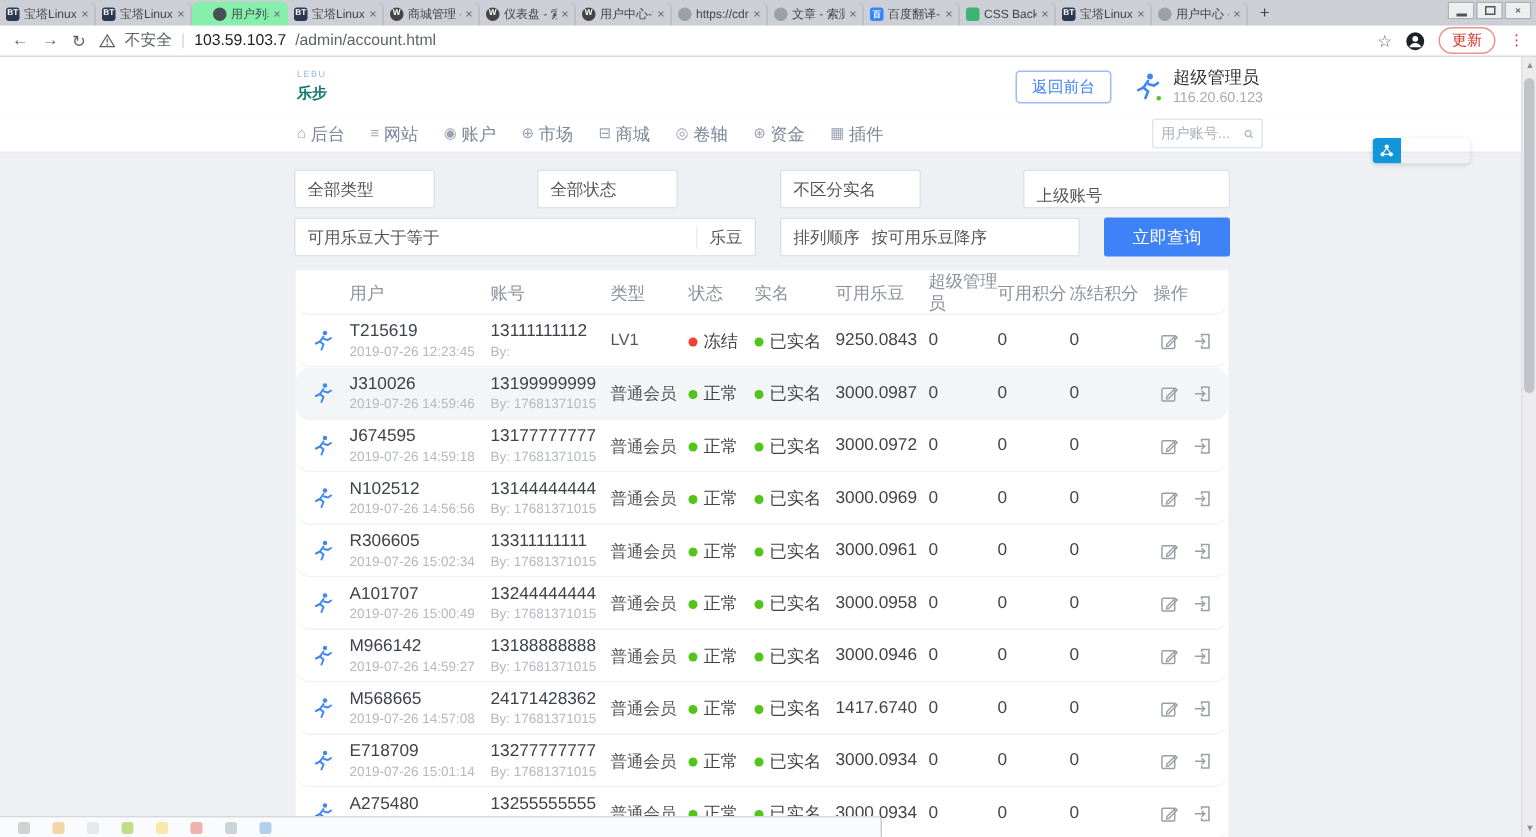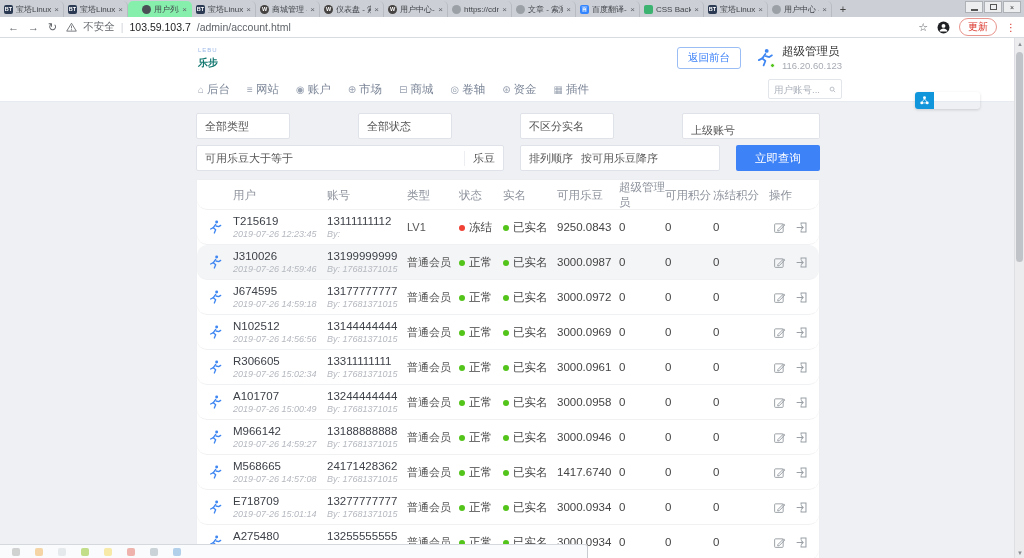--- a/index.html
+++ b/index.html
@@ -90,21 +90,21 @@
   .btn-primary { width:84px; height:26px; background:#3e82f7; color:#fff; font-size:11.5px;
                  border:none; border-radius:2px; cursor:pointer; }
 
   .card { background:#fff; margin-top:8px; border:1px solid #eceef2; border-bottom:none; }
   .trow { display:grid; grid-template-columns:36px 94px 80px 52px 44px 54px 62px 46px 48px 56px 1fr;
           align-items:center; height:35px; border-bottom:1px solid #f0f1f3; font-size:11.5px; color:#444;border-radius:10px; }
   .trow.thead { height:30px; color:#8c919b; }
   .trow.hover { background:#f4f5f7; }
   .cell-avatar { display:flex; justify-content:center; }
   .main-txt { font-size:11.5px; color:#3d4148; }
-  .sub-txt { font-size:9px; color:#b4b8bf; margin-top:2px;font-style:italic; }
+  .sub-txt { font-size:9px; color:#b4b8bf; margin-top:2px; }
   .dot { width:6px; height:6px; border-radius:50%; display:inline-block; margin-right:4px; }
   .actions { display:flex; gap:9px; padding-left:4px; }
   .act-ico { cursor:pointer; display:flex; }
 
   
   .scrollbar { position:absolute; right:0; top:38px; bottom:0; width:10px; background:#ececee;
                border-left:1px solid #dddfe2; z-index:6; }
   .scroll-thumb { position:absolute; top:14px; left:1px; width:7px; height:210px; background:#c0c3c8; border-radius:4px; }
   .scroll-arrow { position:absolute; left:0; width:10px; height:11px; font-size:6px; color:#8a8d92;
                   display:flex; align-items:center; justify-content:center; }

